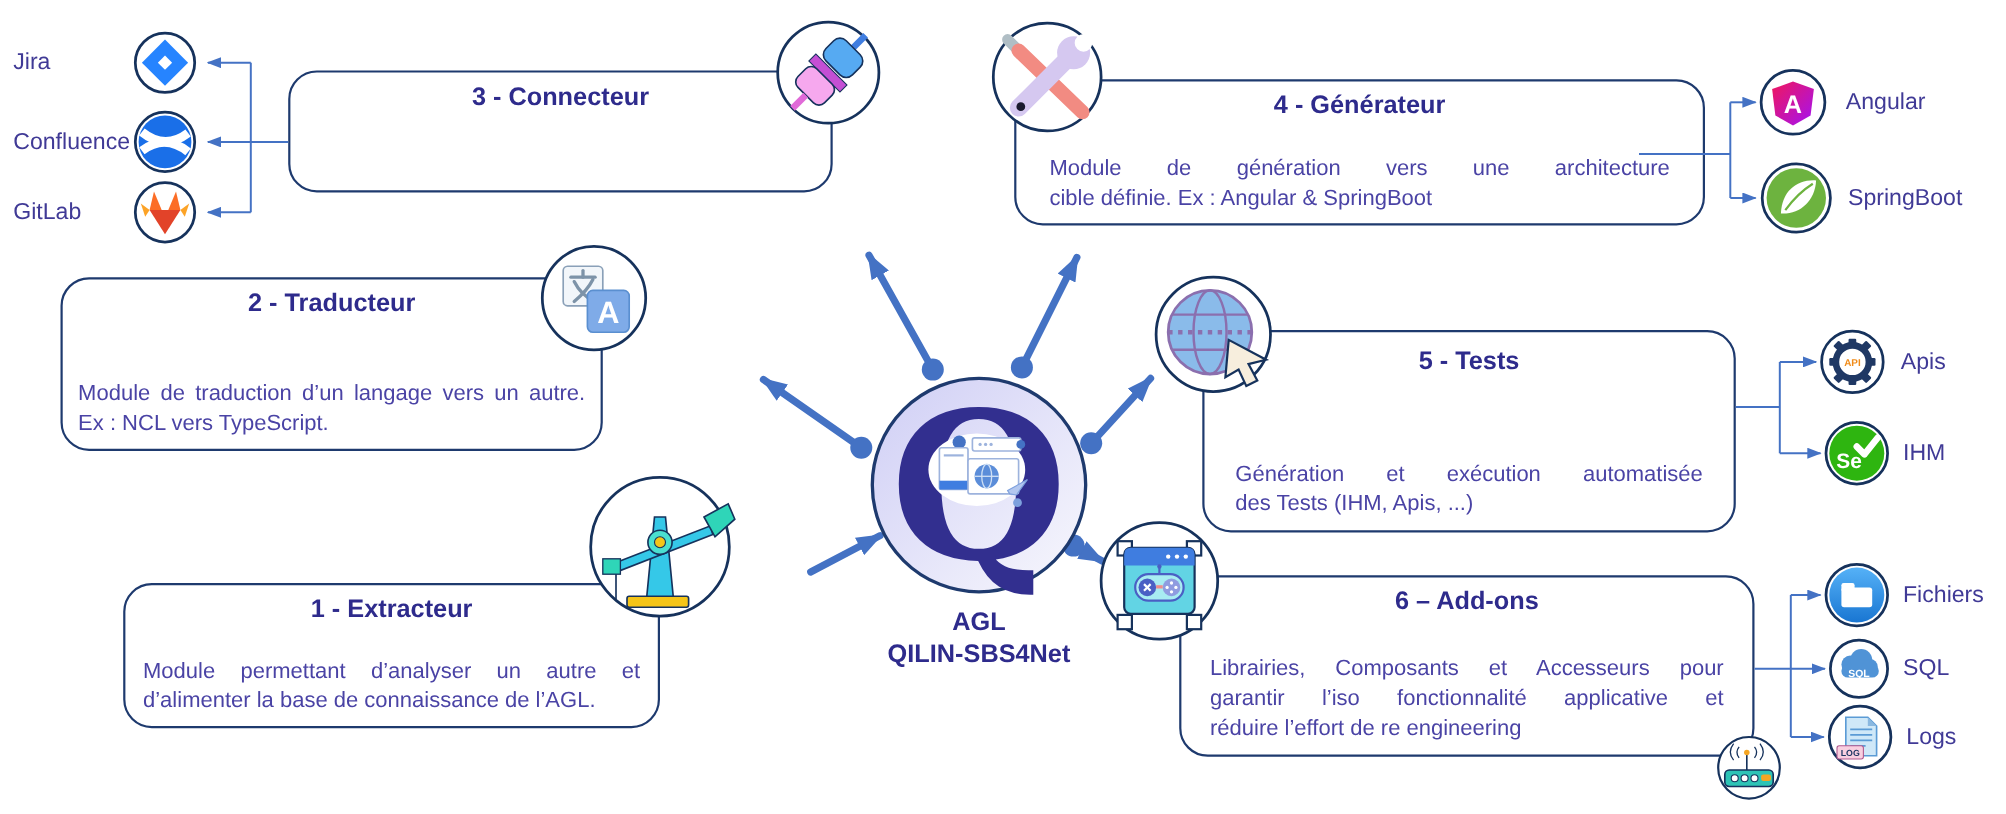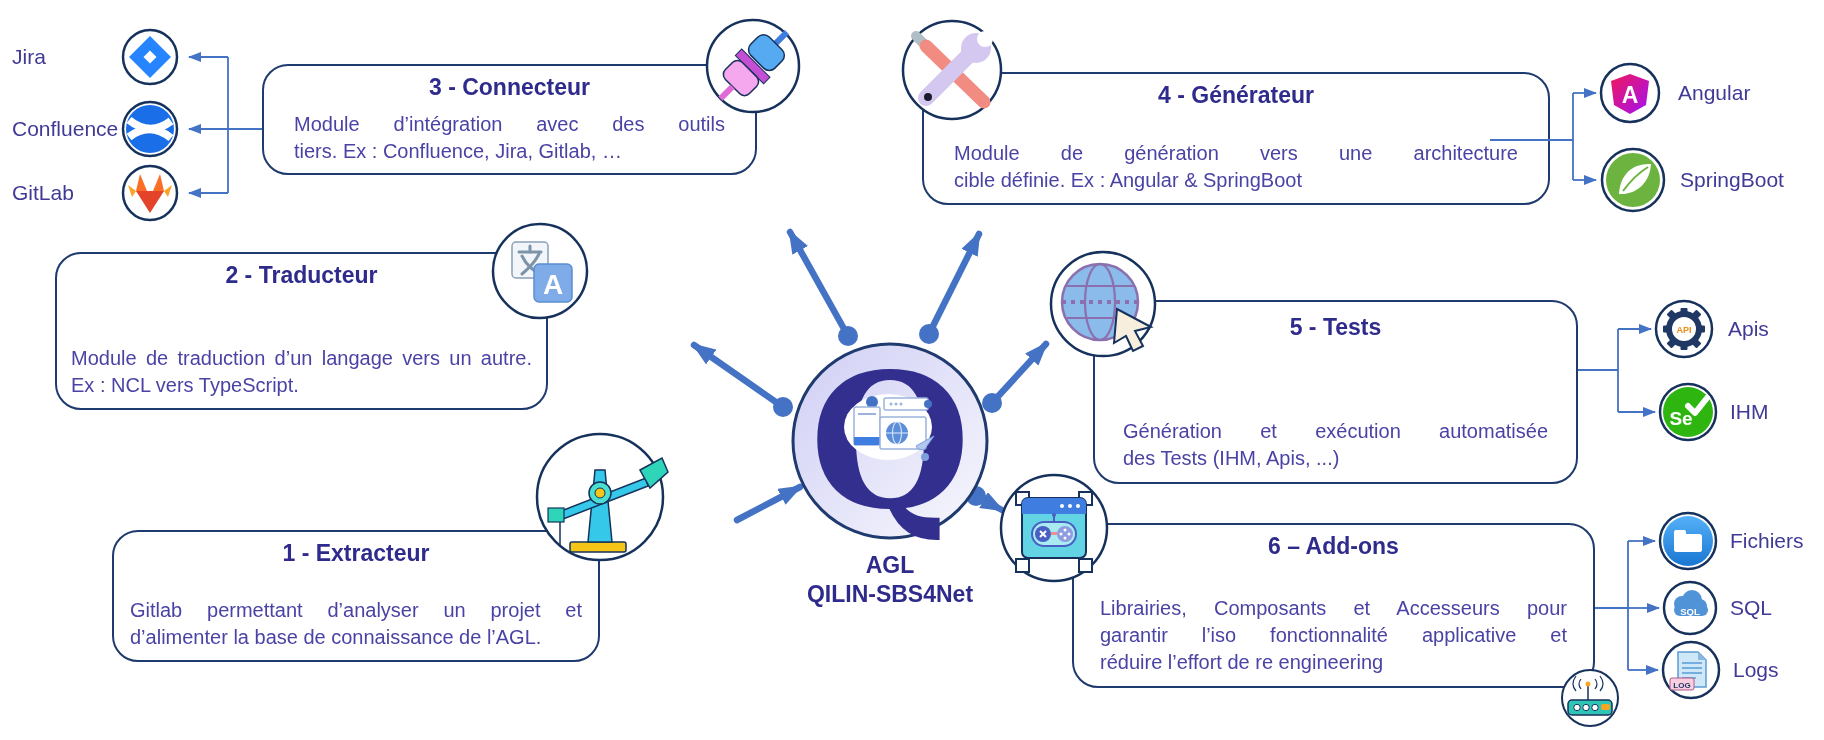--- a/index.html
+++ b/index.html
@@ -35,37 +35,33 @@
   .qletter{font-family:"DejaVu Serif",serif;font-weight:bold;fill:#322f8f;}
 </style>
 </head>
 <body>
 
 <div class="stage">
 
   <div class="mbox b1">
     <div class="mtitle">1 - Extracteur</div>
     <div class="mbody">
-        <span class="bline">Gitlab permettant d’analyser un projet et</span>
+        <span class="bline">Module permettant d’analyser un autre et</span>
         <span class="bline">d’alimenter la base de connaissance de l’AGL.</span>
       </div>
   </div>
   <div class="mbox b2">
     <div class="mtitle">2 - Traducteur</div>
     <div class="mbody">
         <span class="bline">Module de traduction d’un langage vers un autre.</span>
         <span class="bline">Ex : NCL vers TypeScript.</span>
       </div>
   </div>
   <div class="mbox b3">
     <div class="mtitle">3 - Connecteur</div>
-    <div class="mbody">
-        <span class="bline">Module d’intégration avec des outils</span>
-        <span class="bline">tiers. Ex : Confluence, Jira, Gitlab, …</span>
-      </div>
   </div>
   <div class="mbox b4">
     <div class="mtitle">4 - Générateur</div>
     <div class="mbody">
         <span class="bline">Module de génération vers une architecture</span>
         <span class="bline">cible définie. Ex : Angular &amp; SpringBoot</span>
       </div>
   </div>
   <div class="mbox b5">
     <div class="mtitle">5 - Tests</div>

